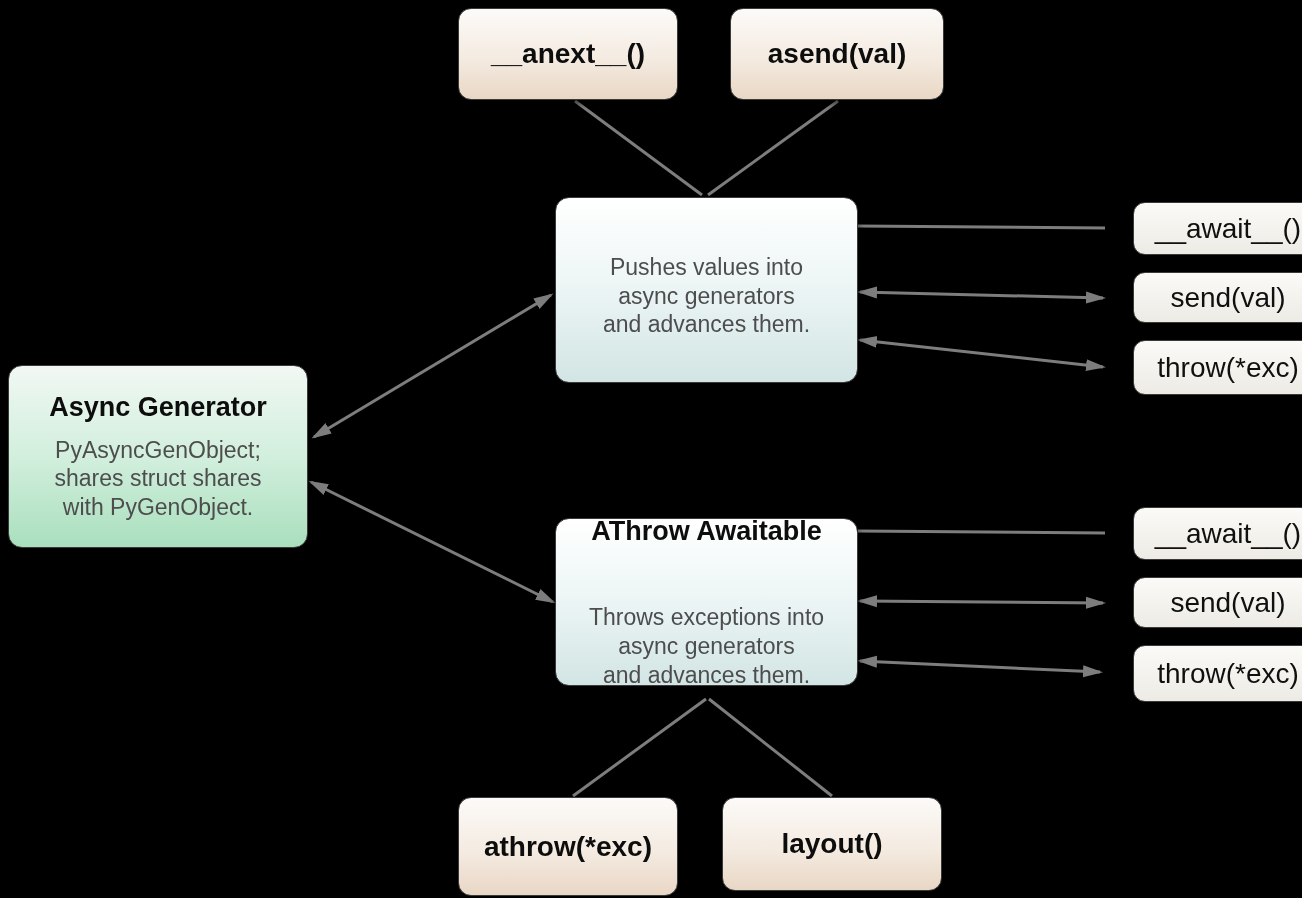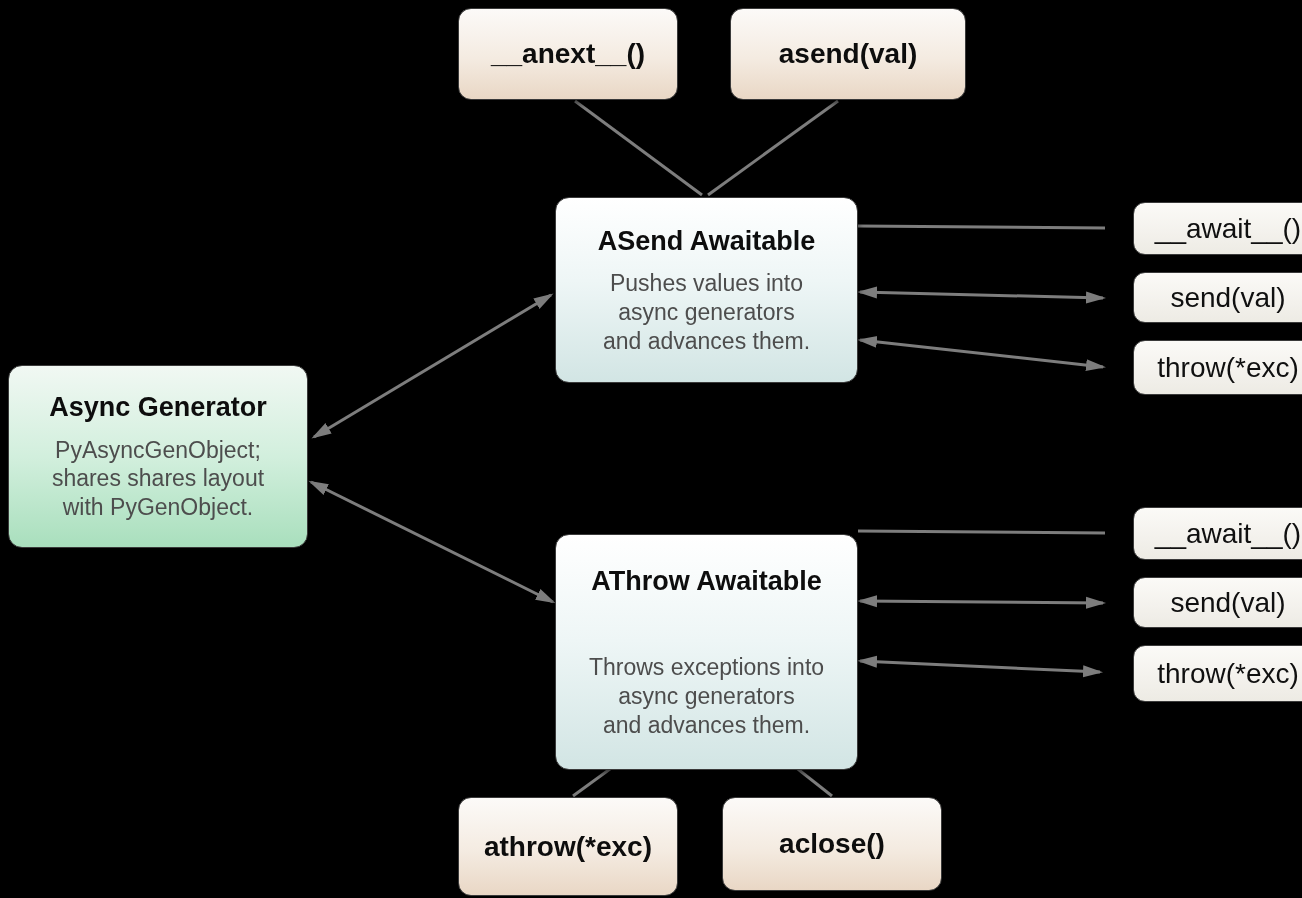--- a/index.html
+++ b/index.html
@@ -69,24 +69,24 @@
   }
   .node-desc {
     font-size: 23px;
     color: #4d4d4d;
     line-height: 1.25;
     white-space: pre-line;
     margin-top: 12px;
   }
   
   #node-anext            { left: 458px;  top: 8px;   width: 220px; height: 92px; }
-  #node-asend            { left: 730px;  top: 8px;   width: 236px; height: 92px; }
+  #node-asend            { left: 730px;  top: 8px;   width: 214px; height: 92px; }
   #node-asend-awaitable  { left: 555px;  top: 197px; width: 303px; height: 186px; }
   #node-async-generator  { left: 8px;    top: 365px; width: 300px; height: 183px; }
-  #node-athrow-awaitable { left: 555px;  top: 534px; width: 303px; height: 236px; gap: 44px; }
+  #node-athrow-awaitable { left: 555px;  top: 518px; width: 303px; height: 168px; gap: 44px; }
   #node-await-1          { left: 1105px; top: 202px; width: 190px; height: 53px; }
   #node-send-1           { left: 1105px; top: 272px; width: 190px; height: 51px; }
   #node-throw-1          { left: 1105px; top: 340px; width: 190px; height: 55px; }
   #node-await-2          { left: 1105px; top: 507px; width: 190px; height: 53px; }
   #node-send-2           { left: 1105px; top: 577px; width: 190px; height: 51px; }
   #node-throw-2          { left: 1105px; top: 645px; width: 190px; height: 57px; }
   #node-athrow-method    { left: 458px;  top: 797px; width: 220px; height: 99px; }
   #node-aclose           { left: 722px;  top: 797px; width: 220px; height: 94px; }
 </style>
 </head>
@@ -115,30 +115,29 @@
     </svg>
 
   <div class="node beige" id="node-anext">
     <span>__anext__()</span>
   </div>
   <div class="node beige" id="node-asend">
     <span>asend(val)</span>
   </div>
 
   <div class="node blue bigbox" id="node-asend-awaitable">
-    <div class="node-title">ASend Awaitable</div>
     <div class="node-desc">Pushes values into
 async generators
 and advances them.</div>
   </div>
 
   <div class="node green bigbox" id="node-async-generator">
     <div class="node-title">Async Generator</div>
     <div class="node-desc">PyAsyncGenObject;
-shares shares layout
+shares struct shares
 with PyGenObject.</div>
   </div>
 
   <div class="node blue bigbox" id="node-athrow-awaitable">
     <div class="node-title">AThrow Awaitable</div>
     <div class="node-desc">Throws exceptions into
 async generators
 and advances them.</div>
   </div>
 
@@ -159,16 +158,16 @@
     <span>send(val)</span>
   </div>
   <div class="node small" id="node-throw-2">
     <span>throw(*exc)</span>
   </div>
 
   <div class="node beige" id="node-athrow-method">
     <span>athrow(*exc)</span>
   </div>
   <div class="node beige" id="node-aclose">
-    <span>aclose()</span>
+    <span>layout()</span>
   </div>
 
 </div>
 
 </body></html>

